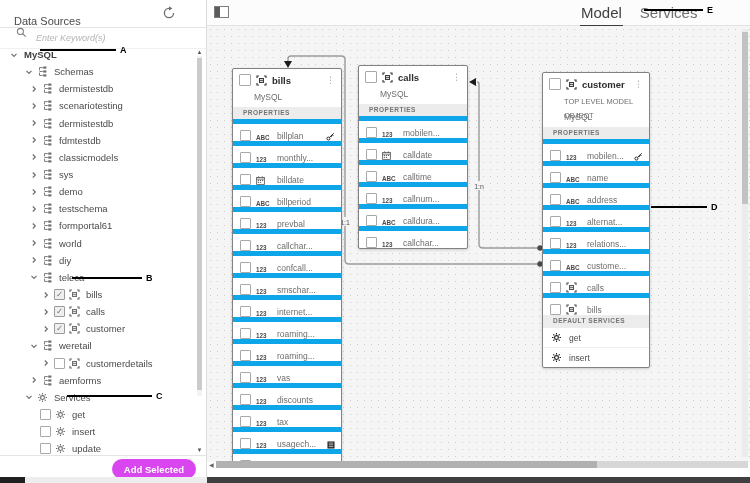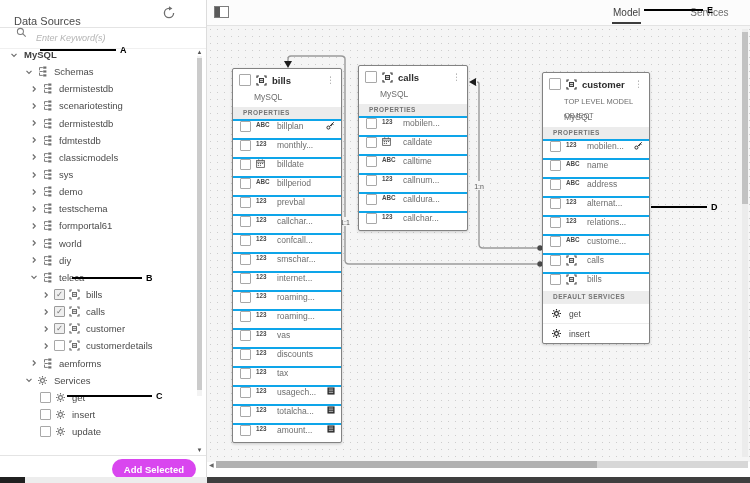--- a/index.html
+++ b/index.html
@@ -37,38 +37,38 @@
   .add-btn{position:absolute;right:10px;top:3px;height:20px;padding:0 12px;background:#d946ef;color:#fff;
            border:none;border-radius:13px;font-size:9.5px;font-weight:bold;cursor:pointer;
            font-family:"Liberation Sans",sans-serif;}
   
   #topbar{position:absolute;left:207px;top:0;width:543px;height:26px;background:#fcfcfc;
           border-bottom:1px solid #e3e3e3;box-sizing:border-box;}
   .panel-toggle{position:absolute;left:7px;top:6px;width:15px;height:12px;border:1px solid #7d7d7d;
                 background:#fff;box-sizing:border-box;cursor:pointer;}
   .panel-toggle::before{content:"";position:absolute;left:0;top:0;width:5px;height:10px;background:#5a5a5a;}
   .tabs{position:absolute;left:373px;top:0;height:26px;display:flex;gap:16px;align-items:center;}
-  .tab{font-size:10px;color:#6e6e6e;cursor:pointer;padding:5px 1px 4px 1px;border-bottom:2px solid transparent;margin-left:32px;}
+  .tab{font-size:15px;color:#6e6e6e;cursor:pointer;padding:5px 1px 4px 1px;border-bottom:2px solid transparent;}
   .tab.active{color:#404040;border-bottom:2px solid #3c3c3c;}
   
   #canvas{position:absolute;left:207px;top:26px;width:543px;height:436px;background-color:#f5f5f5;
           background-image:radial-gradient(#cdcdcd 0.8px, transparent 1px);background-size:7px 7px;overflow:hidden;}
   #conn-svg{position:absolute;left:0;top:0;width:543px;height:436px;}
   .card{position:absolute;background:#fff;border:1px solid #828282;border-radius:2px;
         box-shadow:0 1px 3px rgba(0,0,0,0.18);box-sizing:border-box;}
   .card-head{height:22px;display:flex;align-items:center;padding:0 6px;}
   .card-head .cbx{width:12px;height:12px;}
   .card-icon{display:inline-flex;margin-left:5px;}
   .card-title{font-size:9.5px;font-weight:bold;color:#2c2c2c;margin-left:5px;}
   .kebab{margin-left:auto;color:#9a9a9a;font-size:9px;letter-spacing:0;line-height:10px;cursor:pointer;}
   .card-toplabel{font-size:7.5px;color:#6e6e6e;padding-left:21px;height:16px;line-height:14px;}
   .card-sub{font-size:8.5px;color:#6e6e6e;padding-left:21px;height:16px;line-height:13px;}
   .card-sechead{height:12px;background:#ececec;color:#747474;font-size:6.5px;font-weight:bold;
                 letter-spacing:0.5px;line-height:12px;padding-left:10px;}
-  .prow{height:17px;display:flex;align-items:flex-start;padding:0 6px 0 7px;border-top:2px solid #0ea5e9;}
+  .prow{height:17px;display:flex;align-items:flex-end;padding:0 6px 0 7px;border-top:5px solid #0ea5e9;}
   .prow:first-of-type{border-top:none;}
   .prow .cbx{width:11px;height:11px;}
   .ptype{width:21px;font-size:6.3px;font-weight:bold;color:#4a4a4a;margin-left:5px;flex:none;
          display:inline-flex;align-items:center;}
   .pname{font-size:8.5px;color:#6e6e6e;white-space:nowrap;overflow:hidden;}
   .pbadge{margin-left:auto;display:inline-flex;}
   .srow{height:19px;display:flex;align-items:center;padding:0 6px 0 8px;border-top:1px solid #ededed;}
   .sname{font-size:8.5px;color:#4a4a4a;margin-left:7px;}
   
   .h-scroll-arrow{position:absolute;left:209px;top:461px;font-size:6px;color:#666;line-height:8px;}
@@ -398,20 +398,38 @@
             <svg viewBox="0 0 11 11" width="11" height="11">
               <path d="M1,3 V1 H3 M8,1 H10 V3 M10,8 V10 H8 M3,10 H1 V8" stroke="#6e6e6e" fill="none" stroke-width="1.2"></path>
               <rect x="3" y="3" width="5" height="5" fill="#6e6e6e"></rect>
               <rect x="4" y="4.2" width="3" height="0.9" fill="#fff"></rect>
               <rect x="4" y="5.9" width="3" height="0.9" fill="#fff"></rect>
             </svg>
           </span>
           <span class="tr-label">customer</span>
         </div>
         <div class="tree-row">
+          <span class="tr-chev" style="margin-left: 30px;">
+            <svg viewBox="0 0 8 8" width="8" height="8">
+              <path d="M1.5,2.8 L4,5.3 L6.5,2.8" fill="none" stroke="#6e6e6e" stroke-width="1.2"></path>
+            </svg>
+          </span>
+          <span class="tr-icon">
+            <svg viewBox="0 0 11 11" width="11" height="11">
+              <path d="M2.5,6.6 L2.5,9.4 L5.8,9.4 M2.5,4.4 L2.5,1.6 L5.8,1.6 M2.5,5.5 L5.8,5.5" stroke="#6e6e6e" fill="none" stroke-width="0.9"></path>
+              <g fill="#6e6e6e">
+                <rect x="6.2" y="0.5" width="3.2" height="2.2"></rect>
+                <rect x="6.2" y="4.4" width="3.2" height="2.2"></rect>
+                <rect x="6.2" y="8.3" width="3.2" height="2.2"></rect>
+              </g>
+            </svg>
+          </span>
+          <span class="tr-label">weretail</span>
+        </div>
+        <div class="tree-row">
           <span class="tr-chev" style="margin-left: 42px;">
             <svg viewBox="0 0 8 8" width="8" height="8">
               <path d="M2.8,1.5 L5.3,4 L2.8,6.5" fill="none" stroke="#6e6e6e" stroke-width="1.2"></path>
             </svg>
           </span>
           <span class="cbx" style="margin-left: 4px;"></span>
           <span class="tr-icon">
             <svg viewBox="0 0 11 11" width="11" height="11">
               <path d="M1,3 V1 H3 M8,1 H10 V3 M10,8 V10 H8 M3,10 H1 V8" stroke="#6e6e6e" fill="none" stroke-width="1.2"></path>
               <rect x="3" y="3" width="5" height="5" fill="#6e6e6e"></rect>

